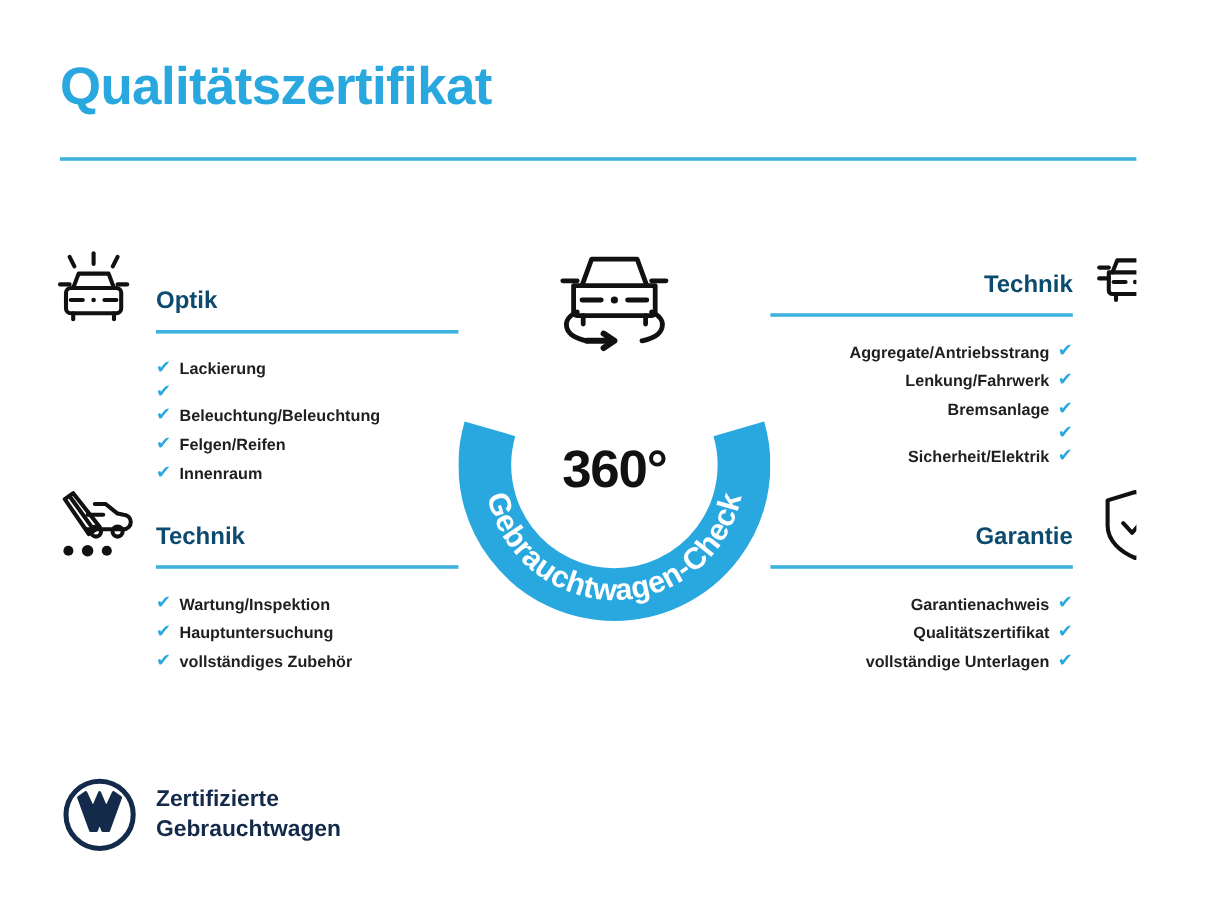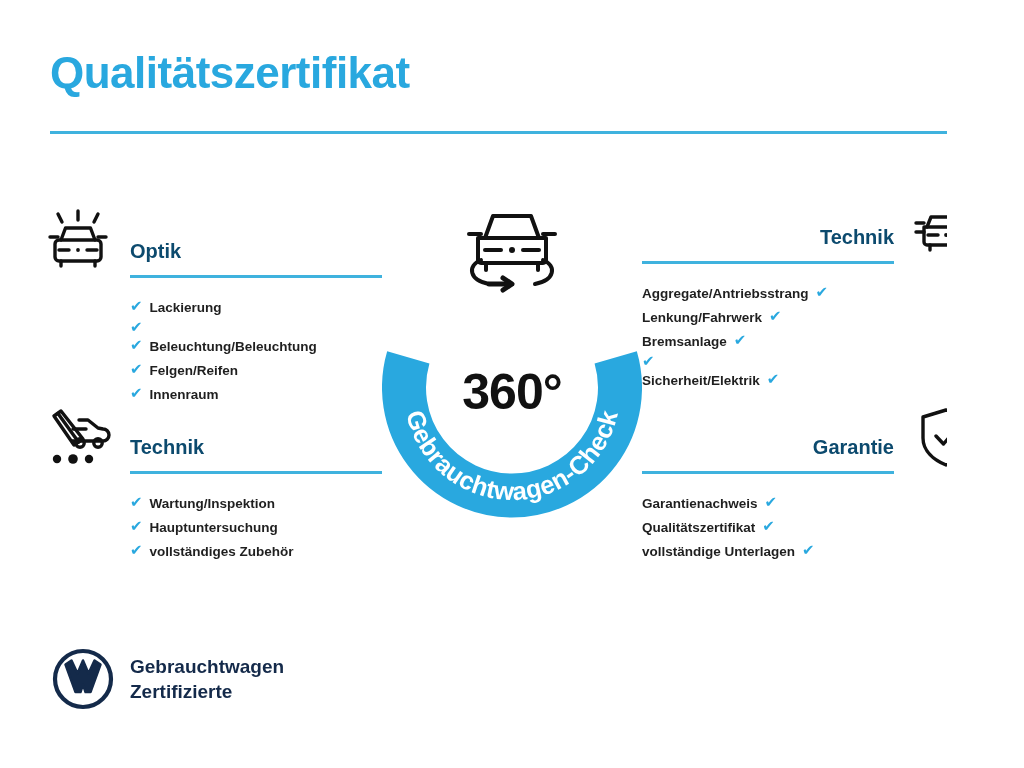--- a/index.html
+++ b/index.html
@@ -97,21 +97,21 @@
     line-height: 24px;
     color: #1f1f1f;
     white-space: nowrap;
     display: flex;
     align-items: baseline;
     gap: 7px;
   }
   .section.left .check-list  { padding-left: 88px; }
   .section.left .check-list li  { justify-content: flex-start; }
   .section.right .check-list { padding-right: 88px; }
-  .section.right .check-list li { justify-content: flex-start; }
+  .section.right .check-list li { justify-content: flex-end; }
   .section.right .check-list li .chk { order: 2; }
 
   .chk {
     color: #29a8df;
     font-size: 15px;
     font-weight: 700;
     line-height: 1;
     flex: 0 0 auto;
     transform: translateY(-1px);
   }
@@ -133,21 +133,21 @@
   #badge svg { display: block; }
   #badge-number {
     position: absolute;
     left: 0;
     top: 0;
     width: 260px;
     height: 260px;
     display: flex;
     align-items: center;
     justify-content: center;
-    font-size: 50px;
+    font-size: 44px;
     font-weight: 700;
     color: #111111;
     letter-spacing: -1px;
     pointer-events: none;
   }
   #badge-car {
     position: absolute;
     left: 447px;
     top: 198px;
     width: 130px;
@@ -364,18 +364,18 @@
     <div id="vw-mark">
       <svg viewBox="0 0 62 62" width="62" height="62" fill="none">
         <circle cx="31" cy="31" r="28" stroke="#142a4a" stroke-width="4.2" fill="none"></circle>
         <path d="M31 12.5 L36.5 25.5 L42.5 12.5
                  L48.5 16.5 L38.5 44 L33.5 44 L31 36.5 L28.5 44 L23.5 44 L13.5 16.5 L19.5 12.5
                  L25.5 25.5 Z" fill="#142a4a"></path>
         <path d="M31 12.5 L36.5 25.5 L42.5 12.5 L48.5 16.5 L38.5 44 L33.5 44 L31 36.5 L28.5 44 L23.5 44 L13.5 16.5 L19.5 12.5 L25.5 25.5 Z" fill="#142a4a" stroke="#142a4a" stroke-width="2.5" stroke-linejoin="round"></path>
       </svg>
     </div>
     <div id="vw-text">
+      <div>Zertifizierte</div>
       <div>Gebrauchtwagen</div>
-      <div>Zertifizierte</div>
     </div>
   </div>
 
 </div>
 
 </body></html>

